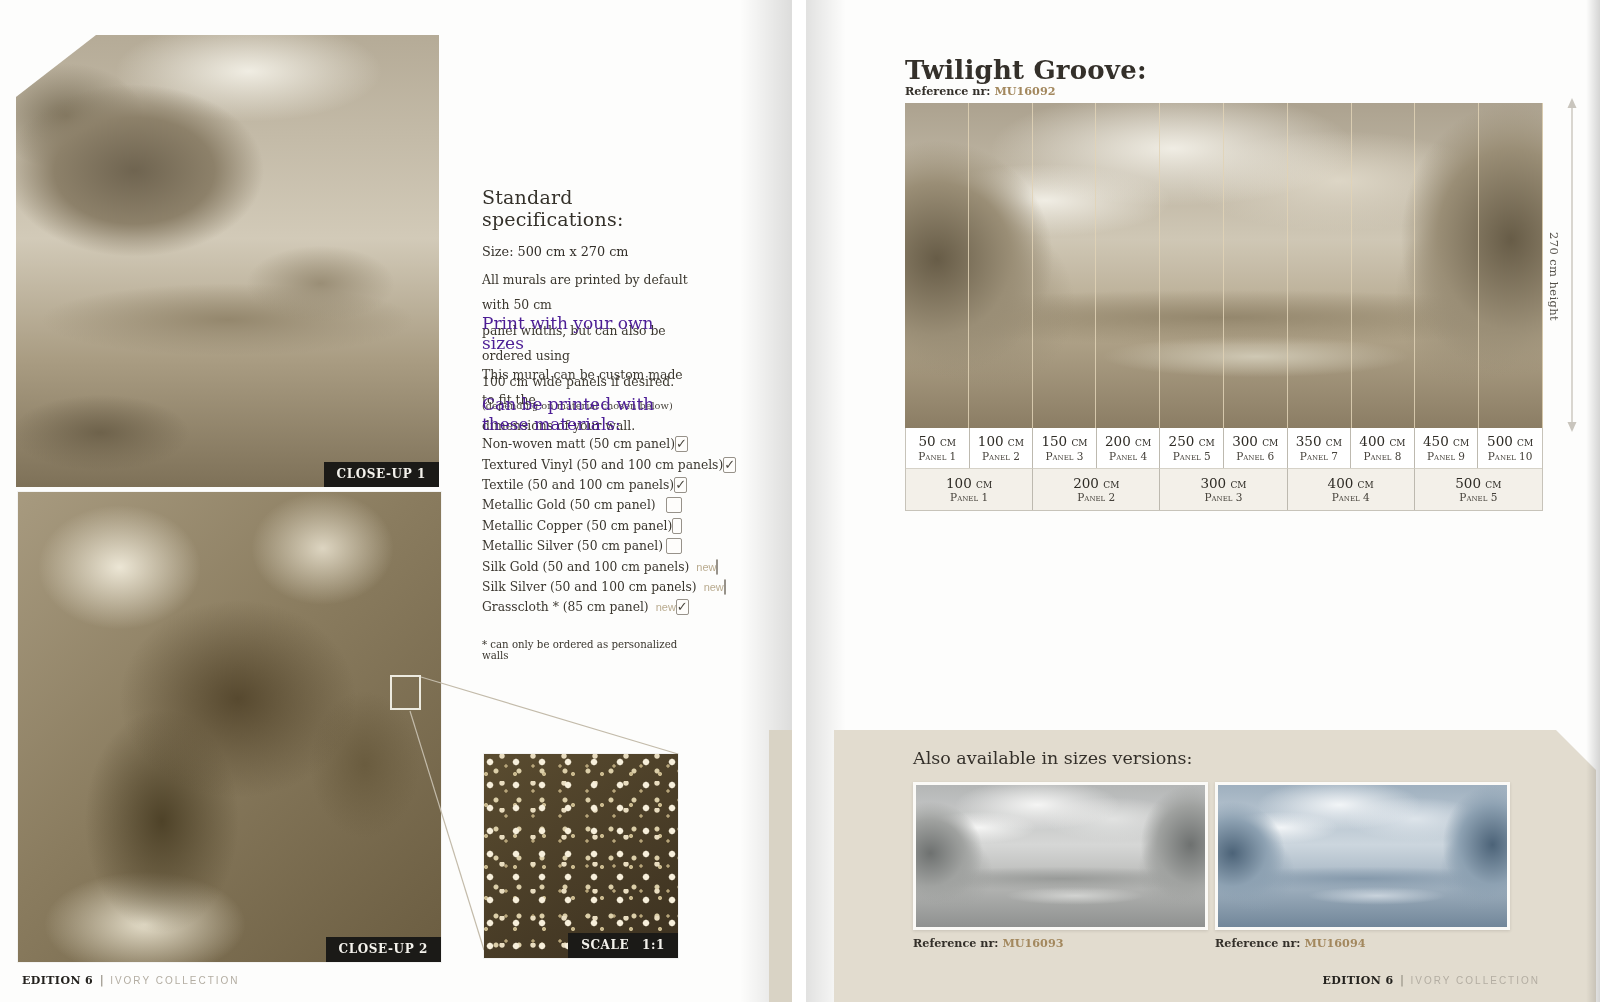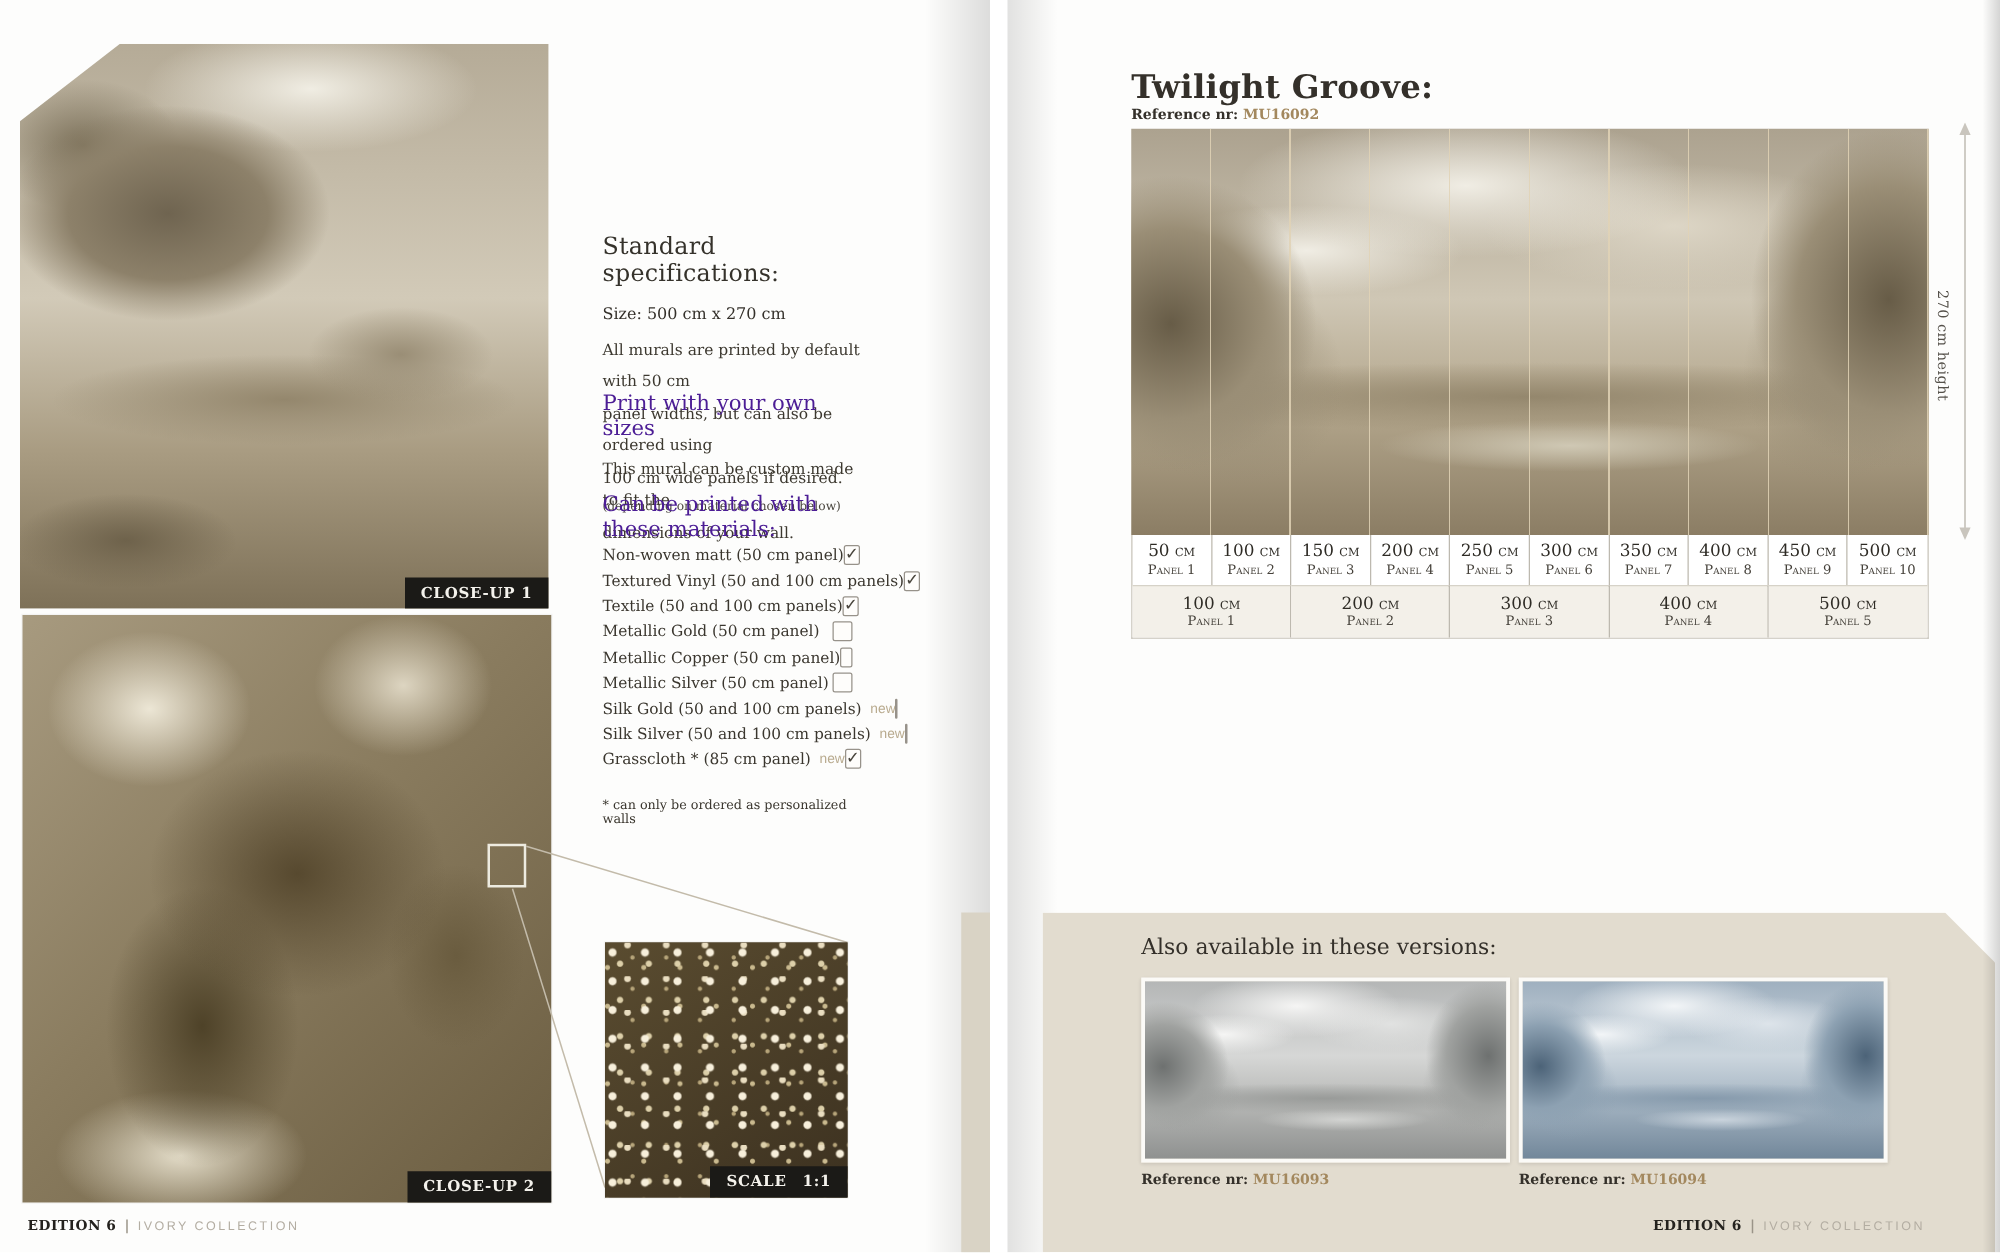--- a/index.html
+++ b/index.html
@@ -317,21 +317,21 @@
         <div class="tpanel">Panel 4</div>
       </div>
       <div class="tcell" style="width:20%">
         <div class="tsize">500 cm</div>
         <div class="tpanel">Panel 5</div>
       </div>
     </div>
   </div>
 
   <div class="abs promo" style="left:834px; top:730px; width:762px; height:272px;">
-    <div class="promo-head" style="position:absolute; left:79px; top:18px;">Also available in these versions:</div>
+    <div class="promo-head" style="position:absolute; left:79px; top:18px;">Also available in sizes versions:</div>
 
     <div class="abs version-img scene scene-gray" style="left:79px; top:52px; width:295px; height:148px;"></div>
     <div class="abs version-img scene scene-blue" style="left:381px; top:52px; width:295px; height:148px;"></div>
 
     <div class="abs ref-line" style="left:79px; top:206px;">
       <span>Reference nr:</span>
       <span class="ref-val">MU16093</span>
     </div>
     <div class="abs ref-line" style="left:381px; top:206px;">
       <span>Reference nr:</span>

